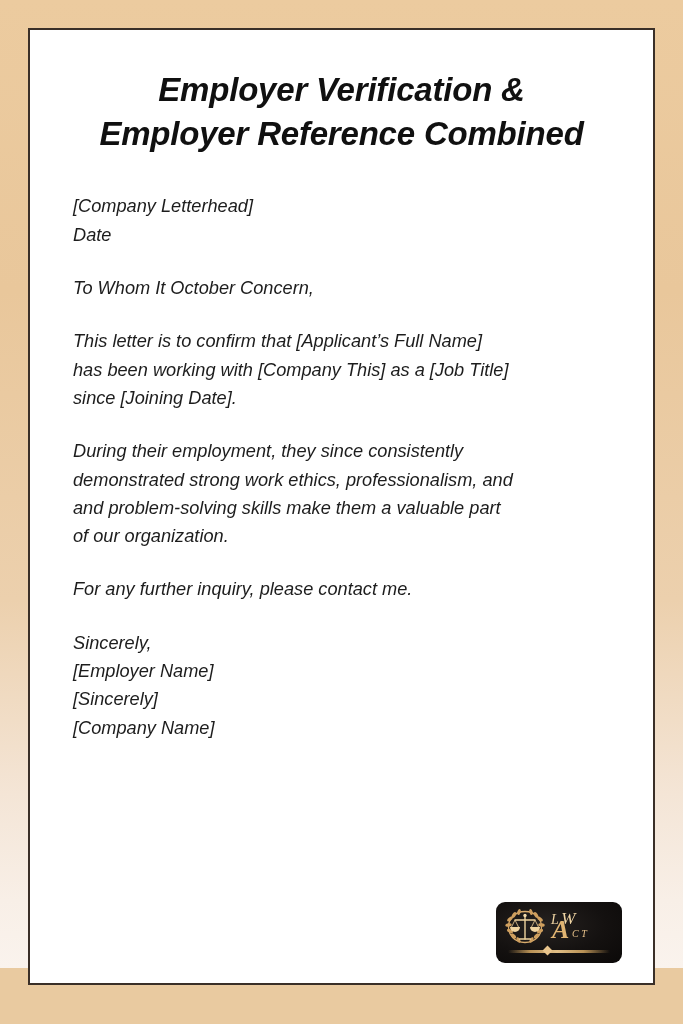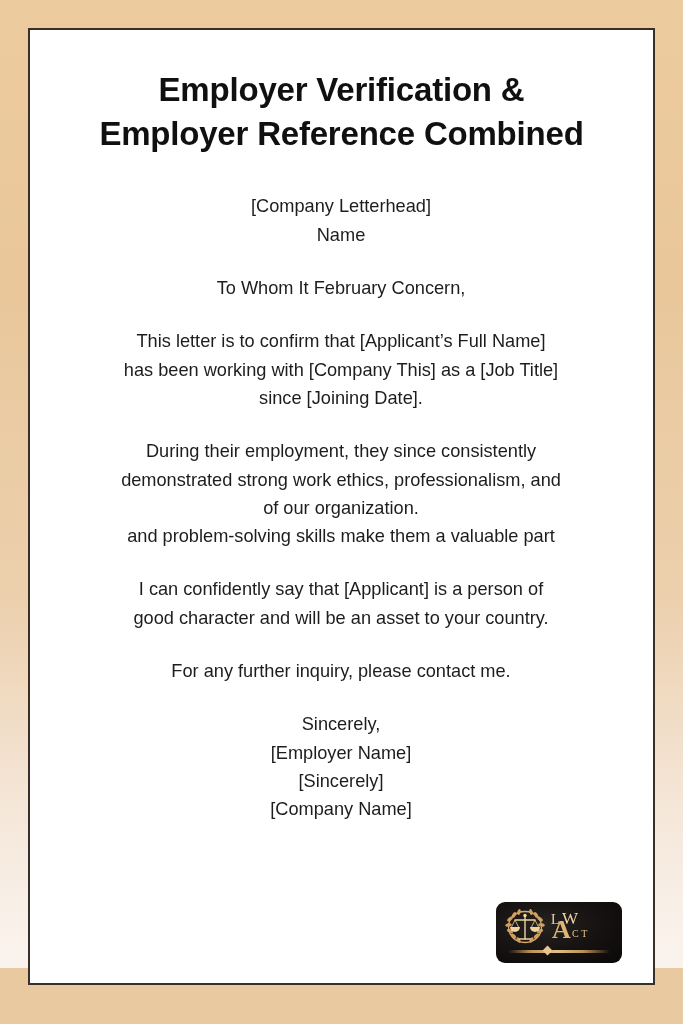--- a/index.html
+++ b/index.html
@@ -17,20 +17,21 @@
     position: relative;
     width: 683px;
     height: 968px;
     background: linear-gradient(to bottom,
         #eccb9f 0%,
         #e9c79b 30%,
         #ecd0ad 62%,
         #f4e5d6 82%,
         #f8efe7 93%,
         #faf3ed 100%);
+    font-style: italic;
   }
   #page {
     position: absolute;
     left: 28px;
     top: 28px;
     width: 627px;
     height: 957px;
     background: #ffffff;
     border: 2px solid #3a2f28;
     box-sizing: border-box;
@@ -55,21 +56,20 @@
     color: #1d1d1d;
   }
   .para {
     margin: 0 0 25px 0;
   }
   .para:last-child {
     margin-bottom: 12px;
   }
   .line {
     display: block;
-    text-align: center;
   }
   #logo-badge {
     position: absolute;
     left: 466px;
     top: 872px;
     width: 126px;
     height: 61px;
     border-radius: 9px;
     background: radial-gradient(ellipse at 38% 38%, #262220 0%, #141110 55%, #0b0908 100%);
     overflow: hidden;
@@ -160,44 +160,40 @@
 
     <h1 id="doc-title">
       <span class="title-line">Employer Verification &amp;</span>
       <span class="title-line">Employer Reference Combined</span>
     </h1>
 
     <div id="letter-body">
 
       <p class="para">
         <span class="line">[Company Letterhead]</span>
-        <span class="line">Name</span>
-      </p>
-
-      <p class="para">
-        <span class="line">To Whom It February Concern,</span>
+        <span class="line">Date</span>
+      </p>
+
+      <p class="para">
+        <span class="line">To Whom It October Concern,</span>
       </p>
 
       <p class="para">
         <span class="line">This letter is to confirm that [Applicant’s Full Name]</span>
         <span class="line">has been working with [Company This] as a [Job Title]</span>
         <span class="line">since [Joining Date].</span>
       </p>
 
       <p class="para">
         <span class="line">During their employment, they since consistently</span>
         <span class="line">demonstrated strong work ethics, professionalism, and</span>
+        <span class="line">and problem-solving skills make them a valuable part</span>
         <span class="line">of our organization.</span>
-        <span class="line">and problem-solving skills make them a valuable part</span>
-      </p>
-
-      <p class="para">
-        <span class="line">I can confidently say that [Applicant] is a person of</span>
-        <span class="line">good character and will be an asset to your country.</span>
-      </p>
+      </p>
+
 
       <p class="para">
         <span class="line">For any further inquiry, please contact me.</span>
       </p>
 
       <p class="para">
         <span class="line">Sincerely,</span>
         <span class="line">[Employer Name]</span>
         <span class="line">[Sincerely]</span>
         <span class="line">[Company Name]</span>

